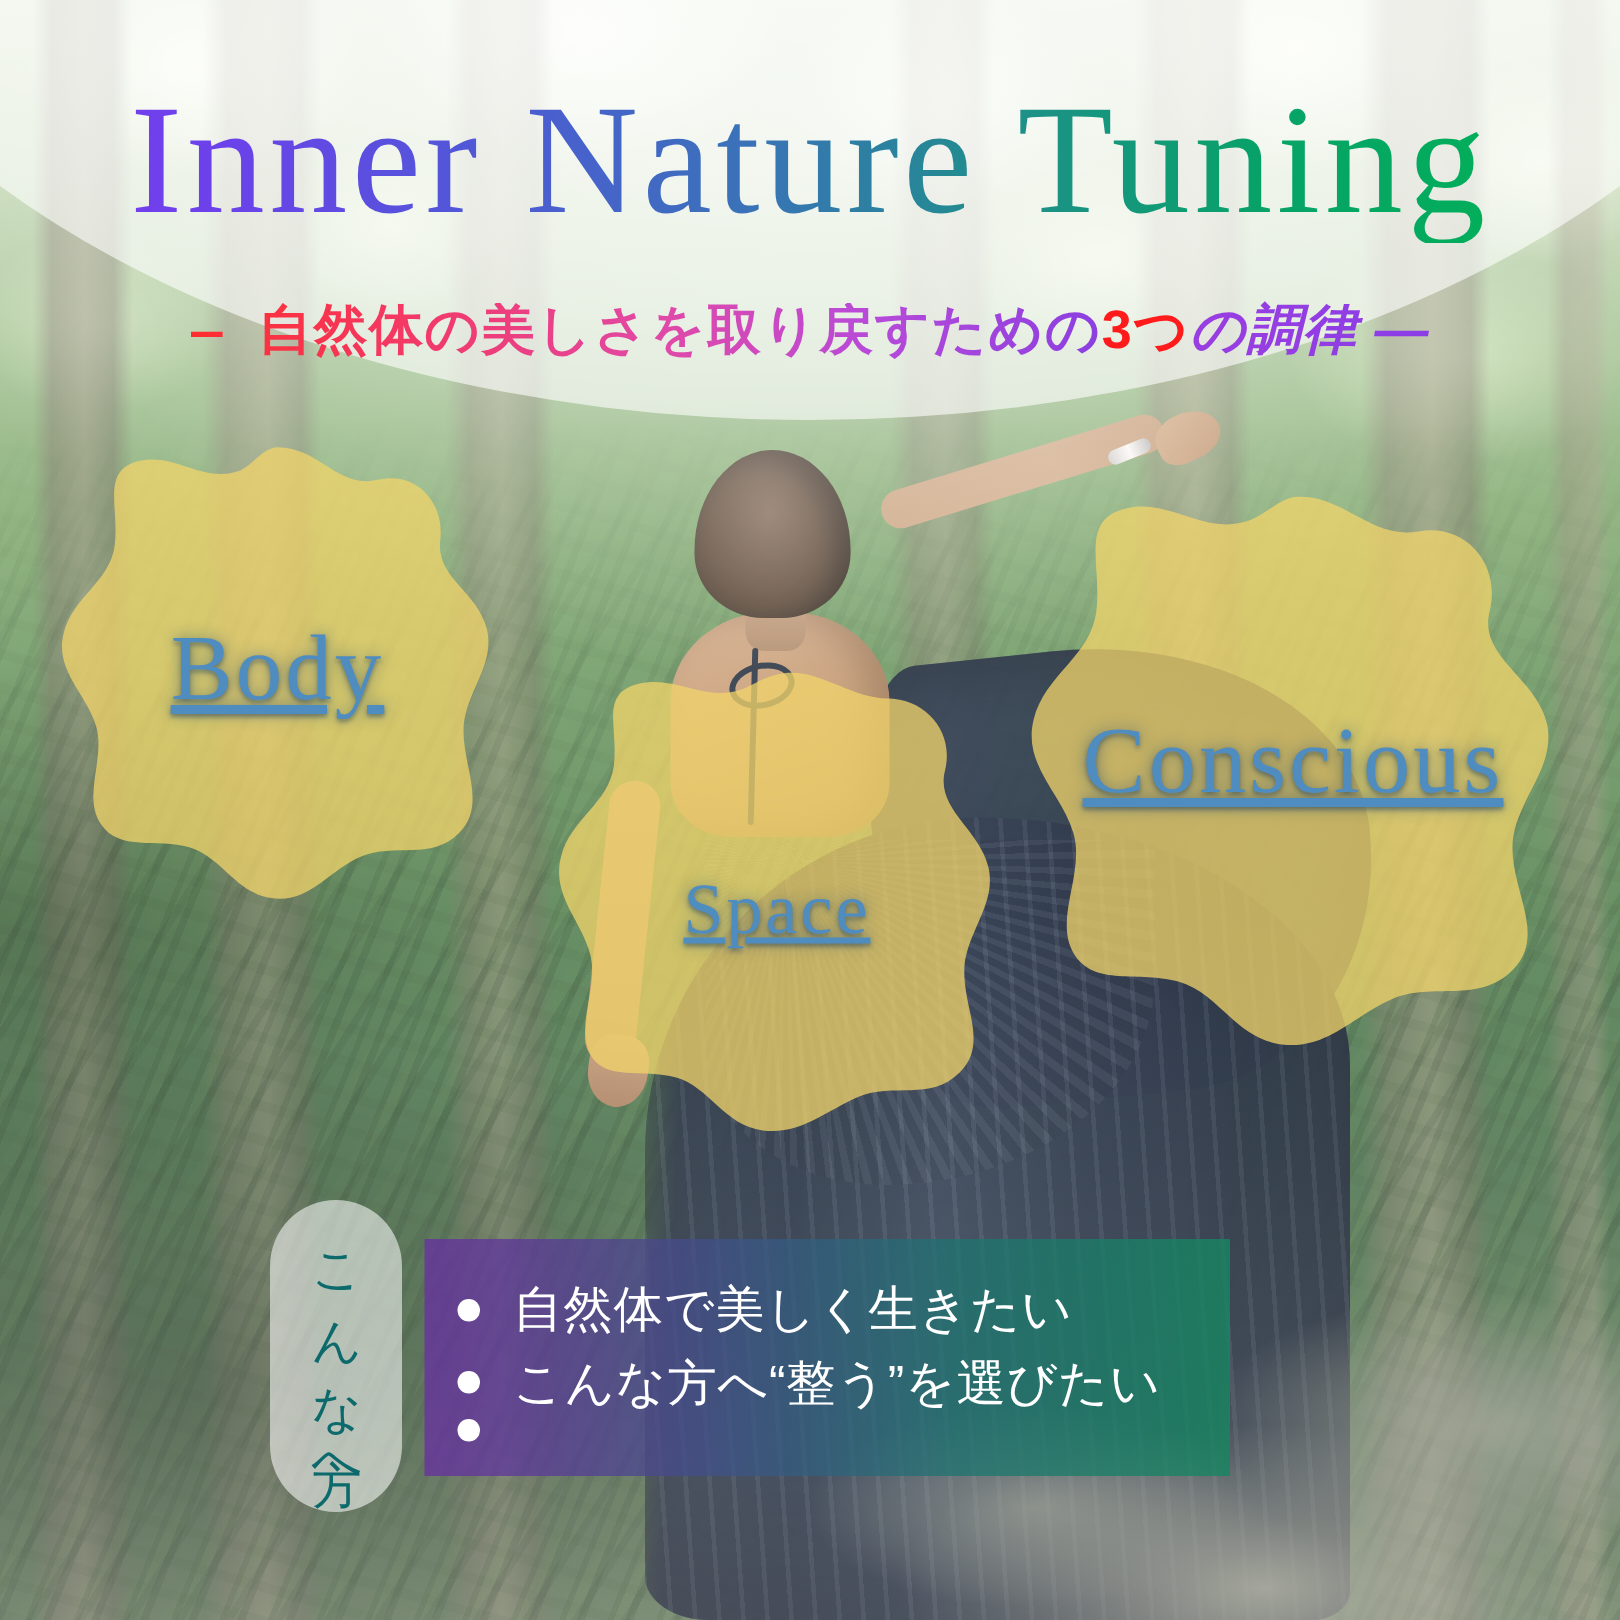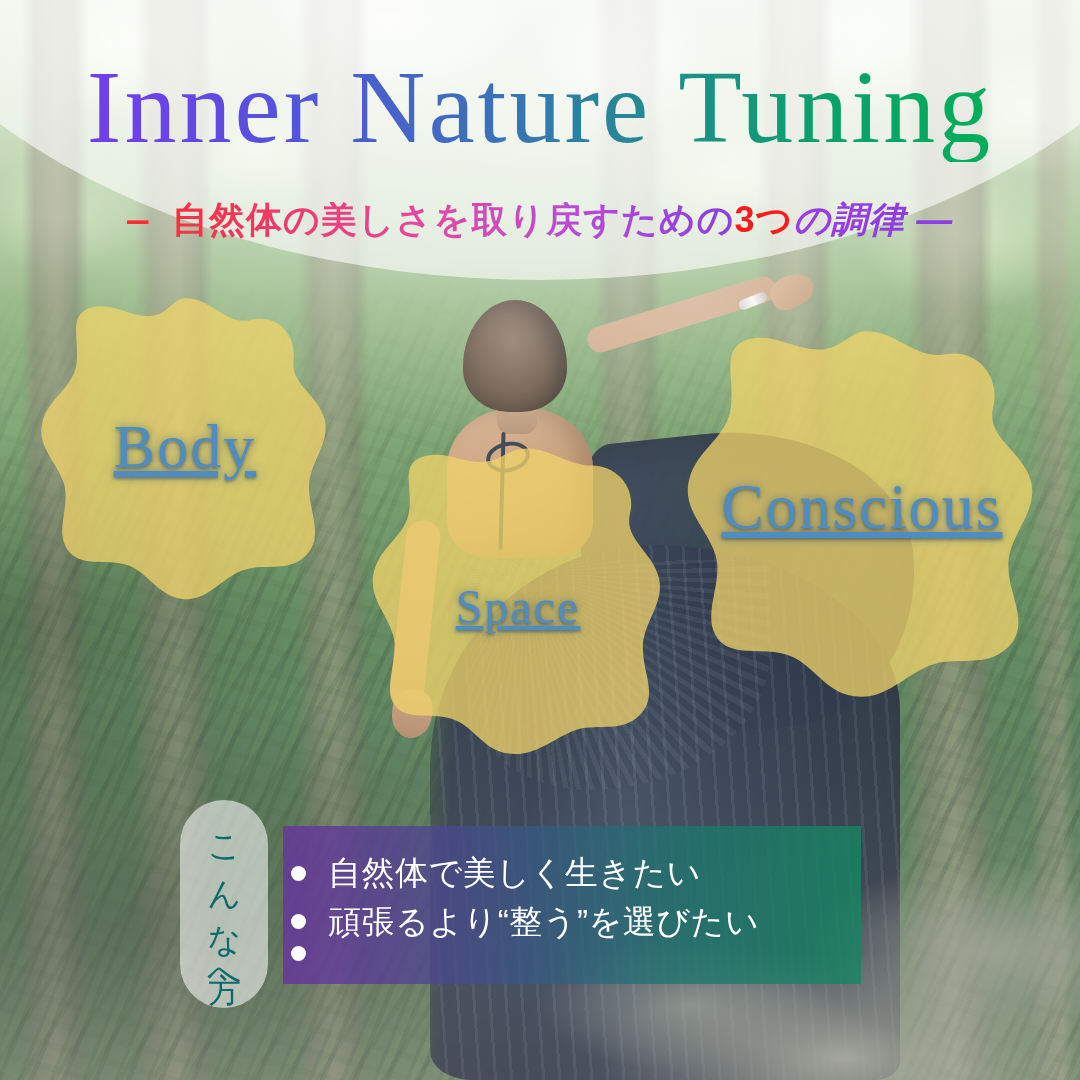--- a/index.html
+++ b/index.html
@@ -270,30 +270,30 @@
     font-size: 33px;
     color: #0d6a6c;
     letter-spacing: 6px;
     font-weight: 500;
   }
 
   
   .bullets {
     position: absolute;
     left: 283px; top: 826px;
-    width: 578px; height: 158px;
+    width: 537px; height: 158px;
     background: linear-gradient(90deg,
       rgba(104,48,160,.78) 0%,
       rgba(86,60,150,.76) 18%,
       rgba(56,88,132,.74) 42%,
       rgba(30,116,112,.76) 66%,
       rgba(22,134,96,.80) 100%);
     display: flex; flex-direction: column;
     justify-content: center;
-    padding: 0 0 0 8px;
+    padding: 0 0 0 22px;
     box-sizing: border-box;
   }
   .bullets li {
     list-style: none;
     color: #ffffff;
     font-size: 33px;
     line-height: 1.48;
     letter-spacing: .5px;
     display: flex; align-items: center;
     white-space: nowrap;
@@ -401,21 +401,21 @@
   </div>
 
   <div class="bullets">
     <ul>
       <li>
         <span class="bdot"></span>
         <span>自然体で美しく生きたい</span>
       </li>
       <li>
         <span class="bdot"></span>
-        <span>頑張るより“整う”を選びたい</span>
+        <span>こんな方へ“整う”を選びたい</span>
       </li>
       <li>
         <span class="bdot"></span>
       </li>
     </ul>
   </div>
 
 </div>
 
 </body></html>

